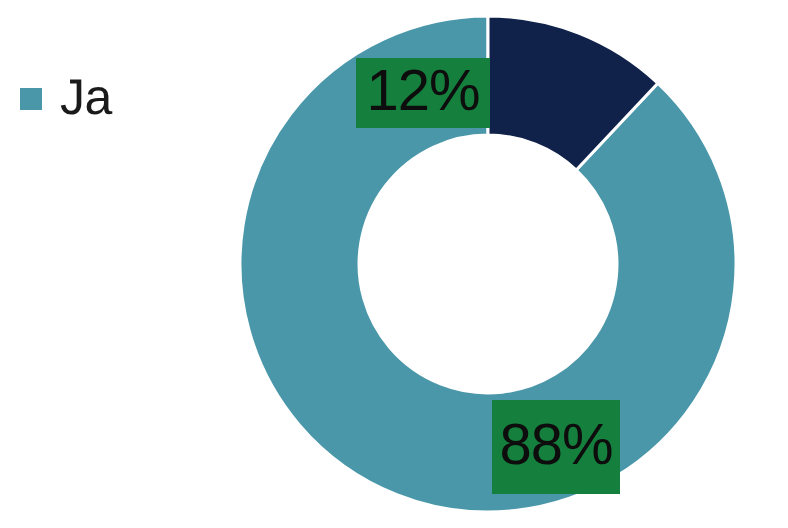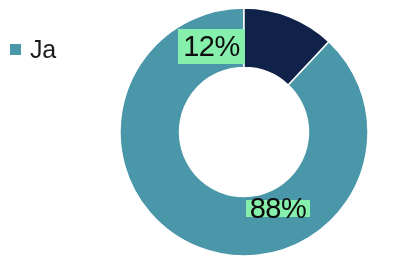--- a/index.html
+++ b/index.html
@@ -52,42 +52,42 @@
   }
   #donut-svg {
     display: block;
     width: 248px;
     height: 248px;
   }
 
   
   .value-box {
     position: absolute;
-    background: #86efac;
+    background: #15803d;
     color: #0d0d0d;
     font-family: "Liberation Sans", sans-serif;
     font-size: 29px;
     line-height: 29px;
     font-weight: 400;
     display: flex;
     align-items: center;
     justify-content: center;
     letter-spacing: -0.5px;
   }
   #value-box-nee {
     left: 178px;
     top: 29px;
     width: 67px;
     height: 35px;
   }
   #value-box-ja {
     left: 246px;
     top: 200px;
     width: 64px;
-    height: 17px;
+    height: 47px;
   }
 </style>
 </head>
 <body>
 
 <div id="root">
 
   <div id="legend">
     <div class="legend-row">
       <span class="legend-swatch" style="background: rgb(74, 151, 169);"></span>

